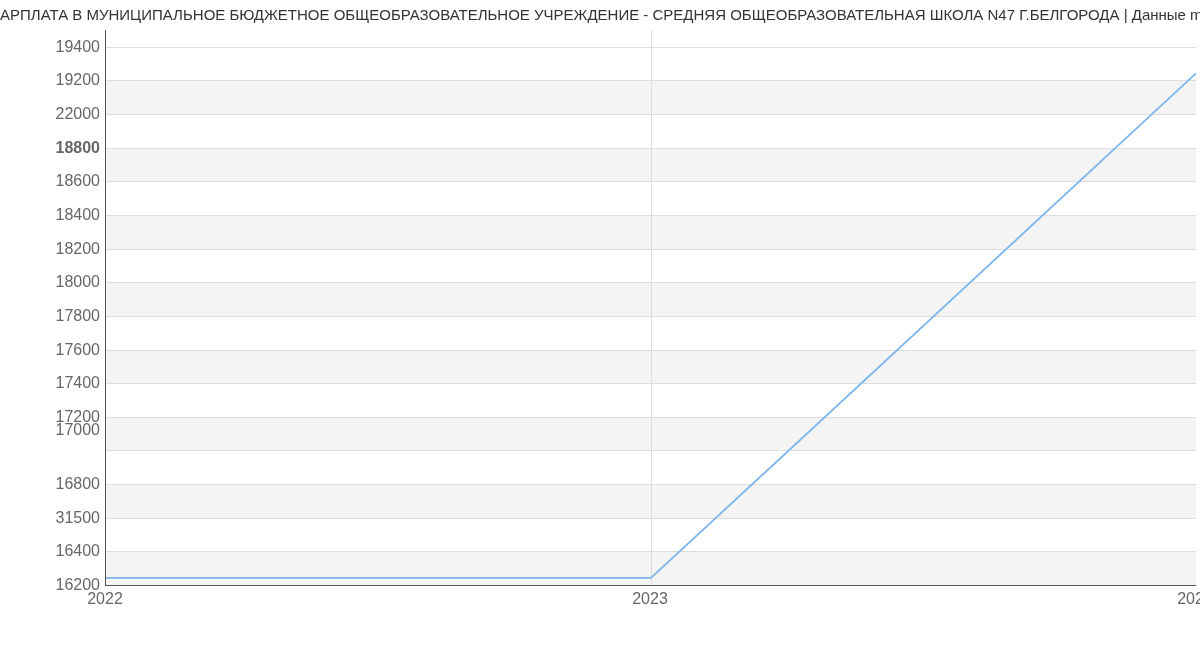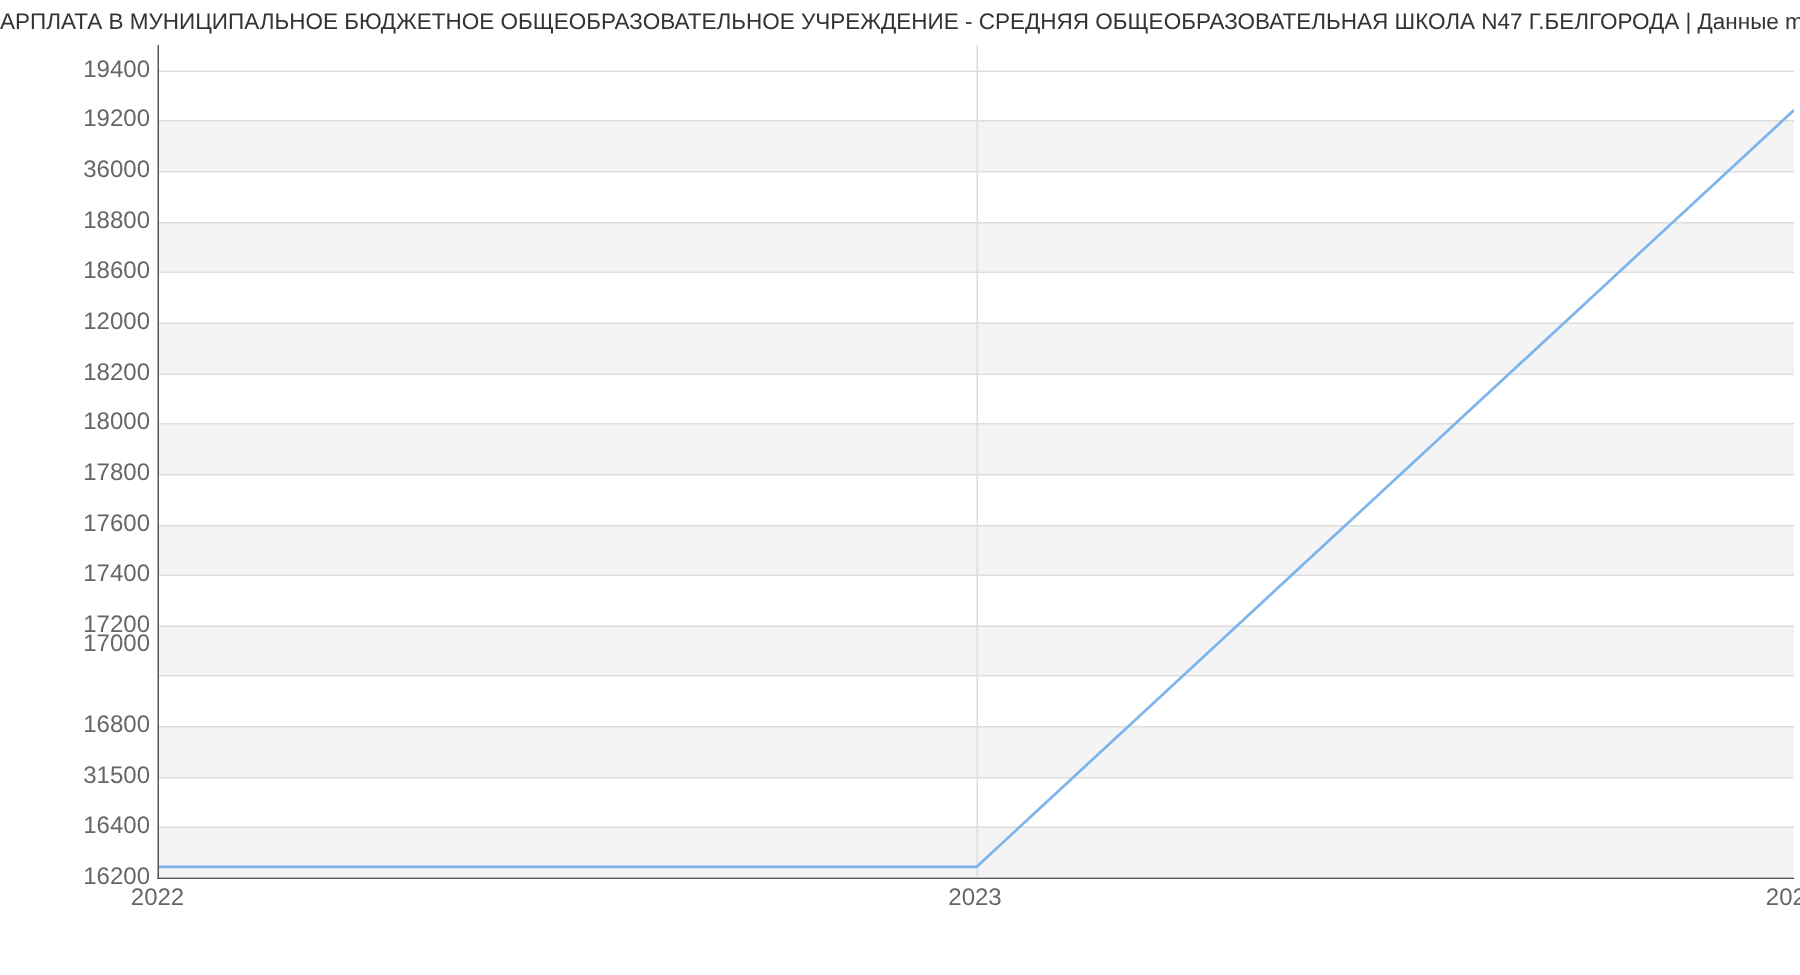--- a/index.html
+++ b/index.html
@@ -123,21 +123,21 @@
 <div class="y-label" style="top: 551.364px;">16400</div>
 <div class="y-label" style="top: 517.727px;">31500</div>
 <div class="y-label" style="top: 484.091px;">16800</div>
 <div class="y-label" style="top: 430px;">17000</div>
 <div class="y-label" style="top: 416.818px;">17200</div>
 <div class="y-label" style="top: 383.182px;">17400</div>
 <div class="y-label" style="top: 349.545px;">17600</div>
 <div class="y-label" style="top: 315.909px;">17800</div>
 <div class="y-label" style="top: 282.273px;">18000</div>
 <div class="y-label" style="top: 248.636px;">18200</div>
-<div class="y-label" style="top: 215px;">12000</div>
+<div class="y-label" style="top: 215px;">18400</div>
 <div class="y-label" style="top: 181.364px;">18600</div>
-<div class="y-label" style="top: 147.727px;">18800</div>
-<div class="y-label" style="top: 114.091px;">36000</div>
+<div class="y-label" style="top: 147.727px; font-weight: bold;">18800</div>
+<div class="y-label" style="top: 114.091px;">22000</div>
 <div class="y-label" style="top: 80.4545px;">19200</div>
 <div class="y-label" style="top: 46.8182px;">19400</div>
 <div class="x-label" style="left: 105px;">2022</div>
 <div class="x-label" style="left: 650px;">2023</div>
 <div class="x-label" style="left: 1195px;">2024</div>
 
 </body></html>

